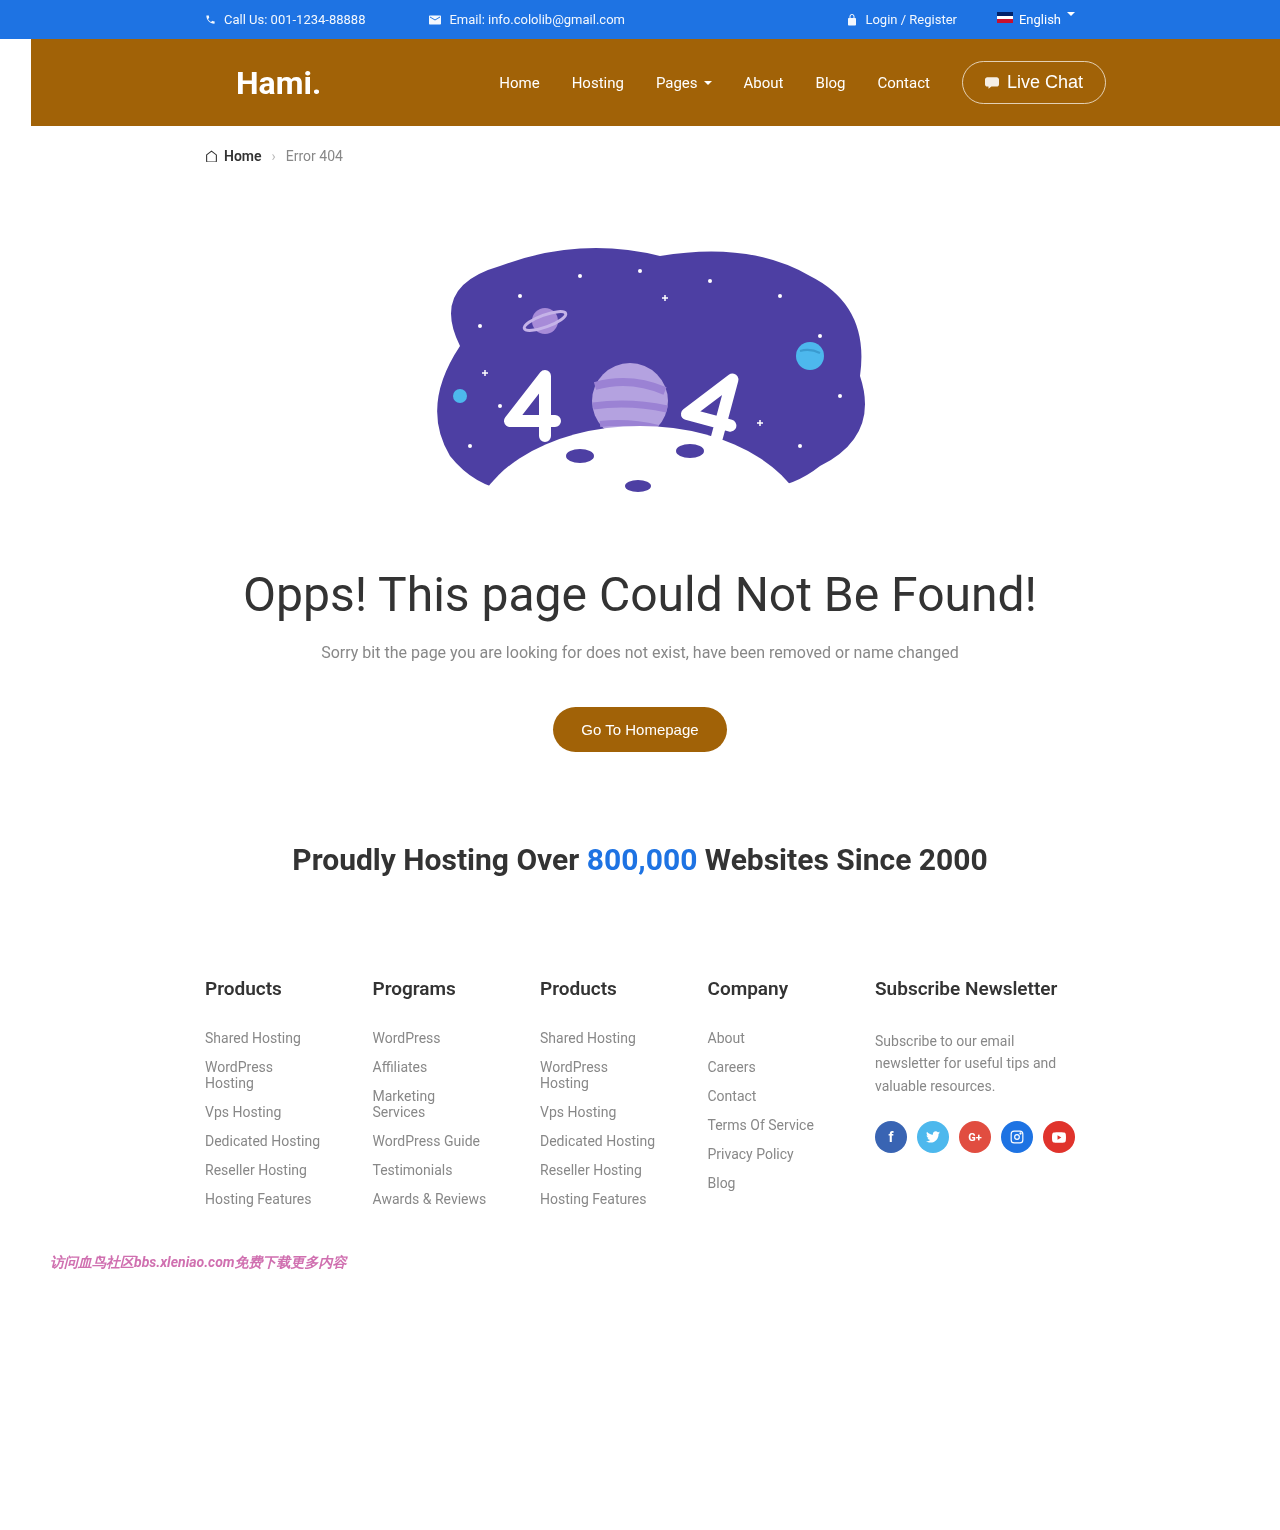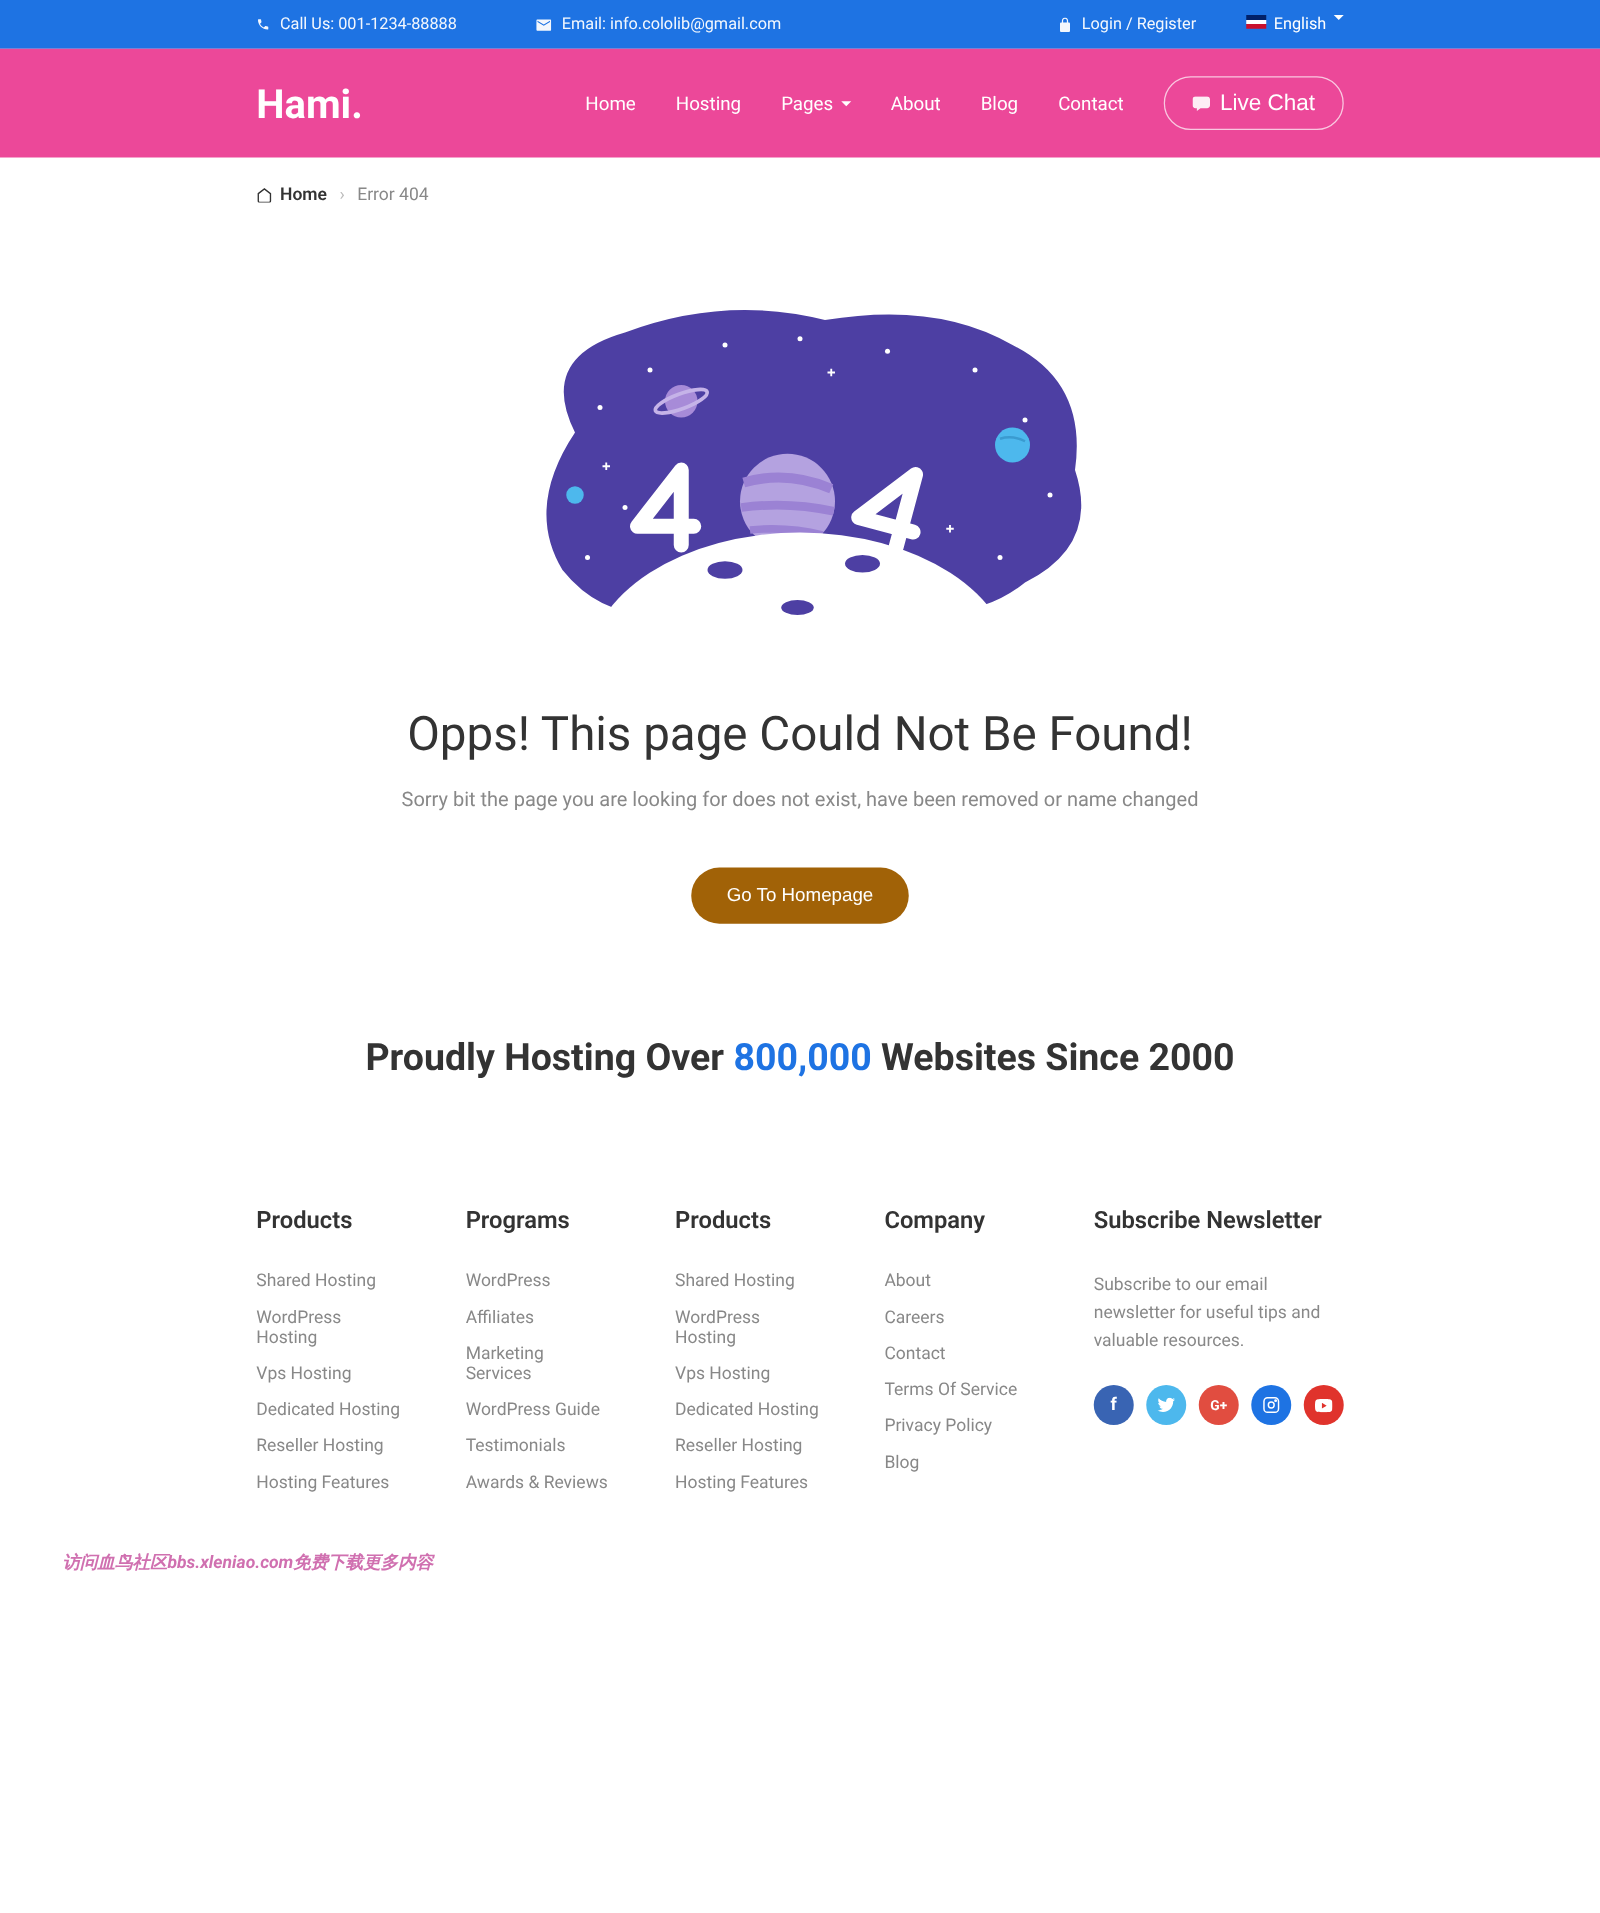--- a/index.html
+++ b/index.html
@@ -11,37 +11,37 @@
 .topbar { background: #1e73e3; color: #fff; font-size: 13px; padding: 12px 0; }
 .topbar .row { display: flex; justify-content: space-between; align-items: center; }
 .topbar-left { display: flex; gap: 64px; }
 .topbar-item { display: flex; align-items: center; gap: 8px; opacity: 0.95; }
 .topbar-right { display: flex; align-items: center; gap: 40px; }
 .lang { display: flex; align-items: flex-start; gap: 6px; cursor: pointer; }
 .flag { width: 16px; height: 11px; background: linear-gradient(to bottom, #012169 33%, #fff 33%, #fff 66%, #C8102E 66%); position: relative; display: inline-block; }
 .caret { display: inline-block; width: 0; height: 0; border-left: 4px solid transparent; border-right: 4px solid transparent; border-top: 4px solid #fff; }
 
 
-.navbar { background: #ec4899; padding: 22px 0; }
+.navbar { background: #a16207; padding: 22px 0; margin-left: 31px; }
 .navbar .row { display: flex; justify-content: space-between; align-items: center; }
 .logo { color: #fff; font-size: 32px; font-weight: 700; }
 .navlinks { display: flex; align-items: center; gap: 32px; }
 .navlinks a { color: #fff; text-decoration: none; font-size: 15px; cursor: pointer; display: flex; align-items: center; gap: 4px; }
 .chevron { display: inline-block; width: 0; height: 0; border-left: 4px solid transparent; border-right: 4px solid transparent; border-top: 4px solid #fff; margin-left: 2px; }
 .live-chat-btn { border: 1px solid rgba(255,255,255,0.7); color: #fff; background: transparent; padding: 10px 22px; border-radius: 24px; font-size: 18px; cursor: pointer; display: flex; align-items: center; gap: 8px; }
 
 
 .breadcrumb { padding: 22px 0; font-size: 14px; color: #888; display: flex; align-items: center; gap: 10px; }
 .breadcrumb .home-link { color: #333; font-weight: 600; display: flex; align-items: center; gap: 6px; cursor: pointer; }
 .breadcrumb .sep { color: #bbb; }
 
 
 .error-section { text-align: center; padding: 40px 0 60px; }
 .error-image { width: 520px; height: 300px; margin: 0 auto 40px; }
-.error-title { font-size: 38px; font-weight: 400; color: #333; margin-bottom: 20px; }
+.error-title { font-size: 48px; font-weight: 400; color: #333; margin-bottom: 20px; }
 .error-subtitle { font-size: 16px; color: #888; margin-bottom: 45px; }
 .home-btn { background: #a16207; color: #fff; border: none; padding: 14px 28px; border-radius: 24px; font-size: 15px; cursor: pointer; }
 
 
 .proudly { text-align: center; font-size: 30px; font-weight: 700; color: #333; padding: 30px 0 80px; }
 .proudly .highlight { color: #1e73e3; }
 
 
 .footer { padding: 20px 0 30px; }
 .footer-cols { display: flex; gap: 50px; }

